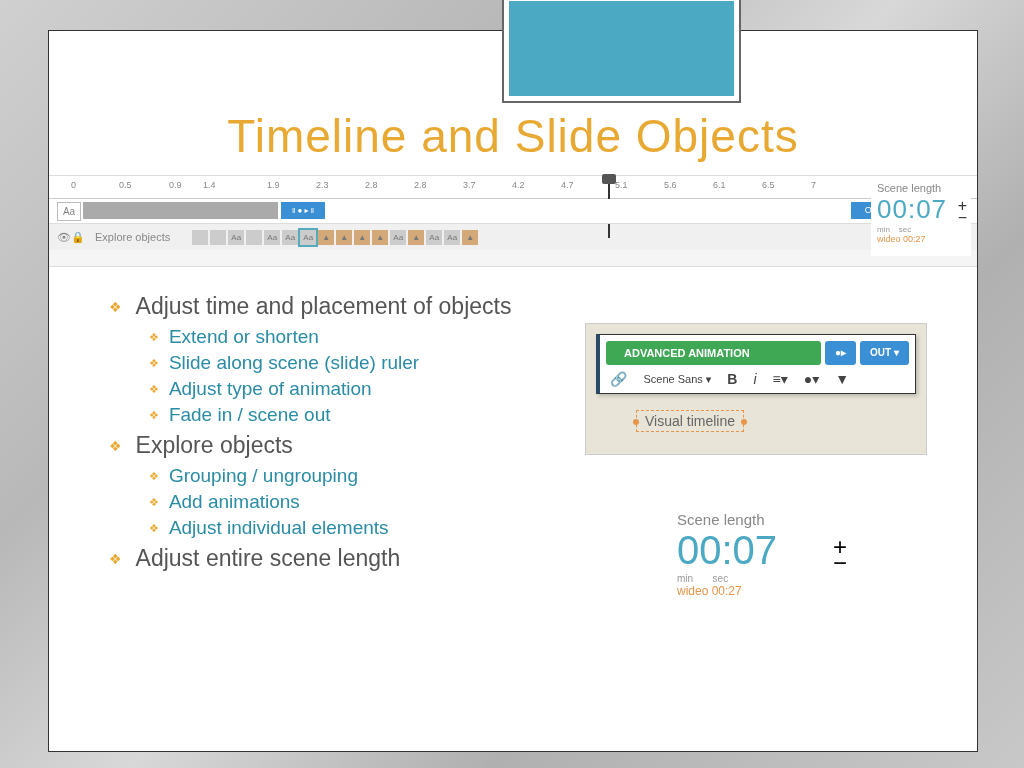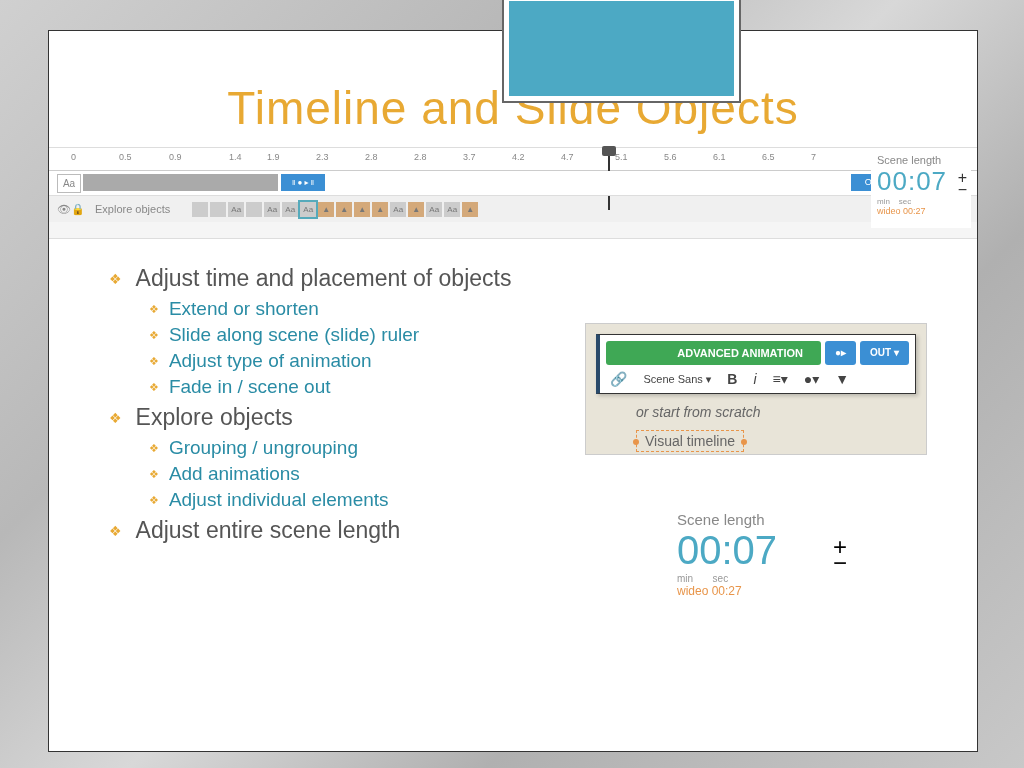--- a/index.html
+++ b/index.html
@@ -1,18 +1,18 @@
 <!DOCTYPE html>
 <html><head>
 <meta charset="utf-8">
 <style>
 body{margin:0;width:1024px;height:768px;background:linear-gradient(135deg,#d0d0d0 0%,#b8b8b8 30%,#d8d8d8 50%,#b0b0b0 70%,#c8c8c8 100%);font-family:'Century Gothic',Arial,sans-serif;position:relative;overflow:hidden}
 .slide{position:absolute;left:48px;top:30px;width:928px;height:720px;background:#fff;border:1px solid #333}
 .accent-box{position:absolute;left:455px;top:-35px;width:225px;height:95px;background:#4ca9c4;border:5px solid #fff;outline:2px solid #666}
-.title{text-align:center;font-size:46px;color:#e8a933;font-weight:400;margin:50px 0 12px;letter-spacing:1px}
+.title{text-align:center;font-size:46px;color:#e8a933;font-weight:400;margin:78px 0 12px;letter-spacing:1px}
 
 
 .timeline{position:relative;height:90px;background:#f5f5f5;border-top:1px solid #ddd;border-bottom:1px solid #ddd;margin:0}
 .ruler{height:22px;background:#fff;border-bottom:1px solid #ccc;position:relative;font-size:9px;color:#888}
 .ruler span{position:absolute;top:4px}
 .playhead{position:absolute;left:553px;top:-2px;width:14px;height:10px;background:#555;border-radius:2px}
 .playline{position:absolute;left:559px;top:8px;width:2px;height:54px;background:#333}
 .track{height:24px;background:#fff;border-bottom:1px solid #ddd;position:relative}
 .aa-badge{position:absolute;left:8px;top:3px;width:22px;height:17px;background:#fff;border:1px solid #bbb;font-size:10px;text-align:center;color:#888;line-height:17px}
 .clip-grey{position:absolute;left:34px;top:3px;width:195px;height:17px;background:#aaa}
@@ -36,21 +36,21 @@
 .content{padding:20px 40px 0 60px;position:relative}
 .l1{font-size:23px;color:#555;margin:6px 0;display:flex;align-items:center}
 .l2{font-size:19px;color:#2a8ca5;margin:4px 0 4px 40px;display:flex;align-items:center}
 .diamond{color:#e8a933;font-size:14px;margin-right:14px}
 .l2 .diamond{font-size:11px;margin-right:10px}
 
 
 .toolbar{position:absolute;right:50px;top:292px;width:340px;height:130px;background:#e8e4d8;border:1px solid #ccc}
 .tb-inner{margin:10px;background:#fff;border:1px solid #333;border-left:4px solid #2a4a6a;padding:6px;box-shadow:2px 2px 4px rgba(0,0,0,0.2)}
 .tb-row1{display:flex;gap:4px}
-.tb-adv{background:#3fa855;color:#fff;font-size:11px;font-weight:bold;padding:6px 18px;border-radius:3px;flex:1;text-align:right}
+.tb-adv{background:#3fa855;color:#fff;font-size:11px;font-weight:bold;padding:6px 18px;border-radius:3px;flex:1;text-align:left}
 .tb-b{background:#3b8fd4;color:#fff;font-size:10px;padding:6px 10px;border-radius:3px;font-weight:bold}
 .tb-row2{display:flex;gap:8px;margin-top:6px;align-items:center;font-size:14px;color:#444}
 .tb-row2 span{padding:0 4px}
 .tb-below{margin:4px 50px;font-size:14px;color:#666;font-style:italic}
 .tb-vt{margin:6px 50px;font-size:14px;color:#666;border:1px dashed #e8954a;padding:2px 8px;display:inline-block;position:relative}
 .tb-vt::before,.tb-vt::after{content:"";position:absolute;width:6px;height:6px;background:#e8954a;border-radius:50%}
 .tb-vt::before{left:-4px;top:8px}.tb-vt::after{right:-4px;top:8px}
 
 .scene2{position:absolute;right:140px;top:480px;width:160px}
 .scene2 .lbl{color:#888;font-size:15px}
@@ -64,21 +64,21 @@
 
 <div class="slide">
   <div class="accent-box"></div>
   <h1 class="title">Timeline and Slide Objects</h1>
 
   <div class="timeline">
     <div class="ruler">
       <span style="left:22px">0</span>
       <span style="left:70px">0.5</span>
       <span style="left:120px">0.9</span>
-      <span style="left:180px">1.4</span>
+      <span style="left:154px">1.4</span>
       <span style="left:218px">1.9</span>
       <span style="left:267px">2.3</span>
       <span style="left:316px">2.8</span>
       <span style="left:365px">2.8</span>
       <span style="left:414px">3.7</span>
       <span style="left:463px">4.2</span>
       <span style="left:512px">4.7</span>
       <span style="left:566px">5.1</span>
       <span style="left:615px">5.6</span>
       <span style="left:664px">6.1</span>
@@ -179,21 +179,20 @@
       <div class="tb-row2">
         <span>🔗</span>
         <span style="font-size:11px">Scene Sans ▾</span>
         <span style="font-weight:bold">B</span>
         <span style="font-style:italic">i</span>
         <span>≡▾</span>
         <span>●▾</span>
         <span>▼</span>
       </div>
     </div>
-    <div class="tb-below">or start from scratch</div>
     <div class="tb-vt">Visual timeline</div>
   </div>
 
   <div class="scene2">
     <div class="lbl">Scene length</div>
     <div class="time">00:07</div>
     <div class="sub"><span>min</span>&nbsp;&nbsp;&nbsp;&nbsp;&nbsp;&nbsp;&nbsp;<span>sec</span></div>
     <div class="wideo">wideo 00:27</div>
     <div class="pm">
         <div>+</div>

